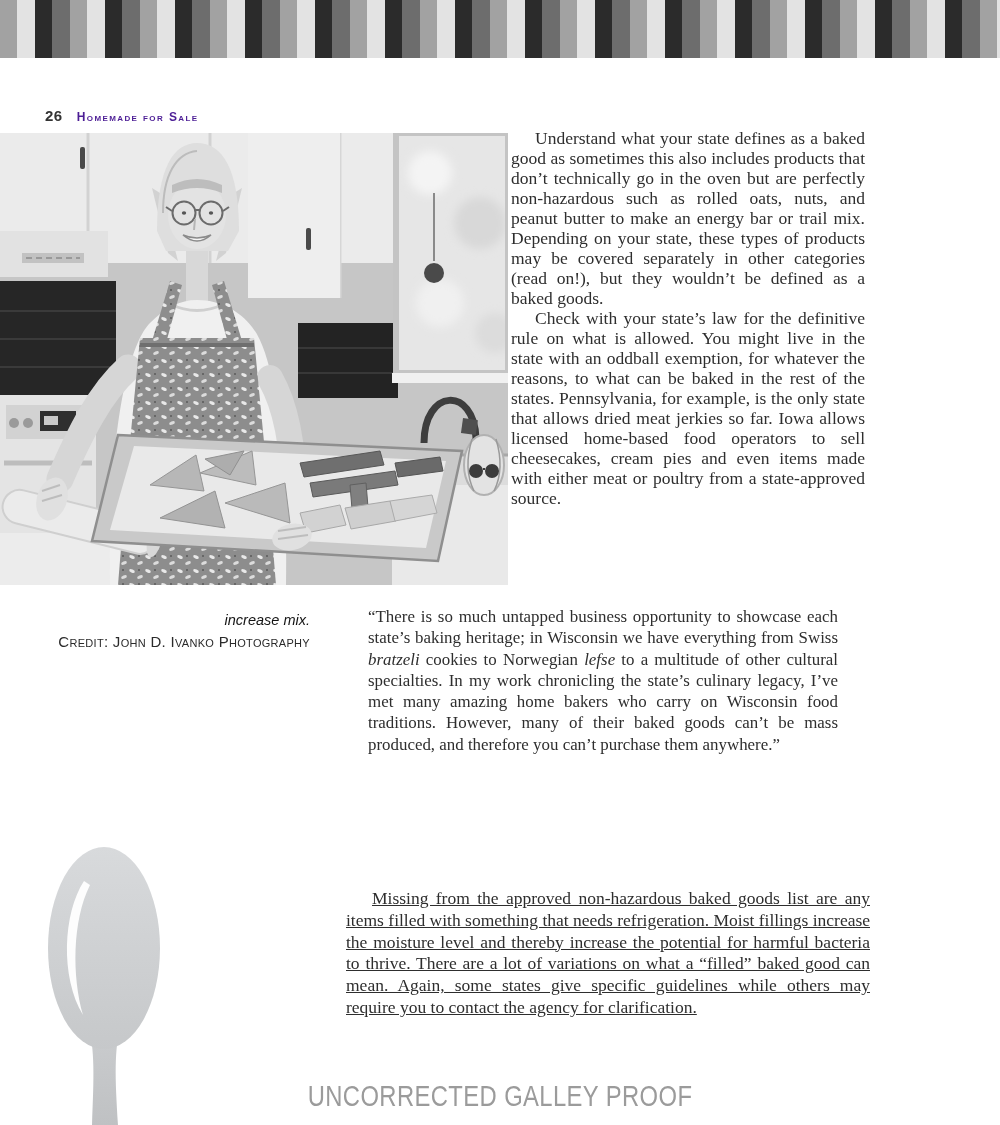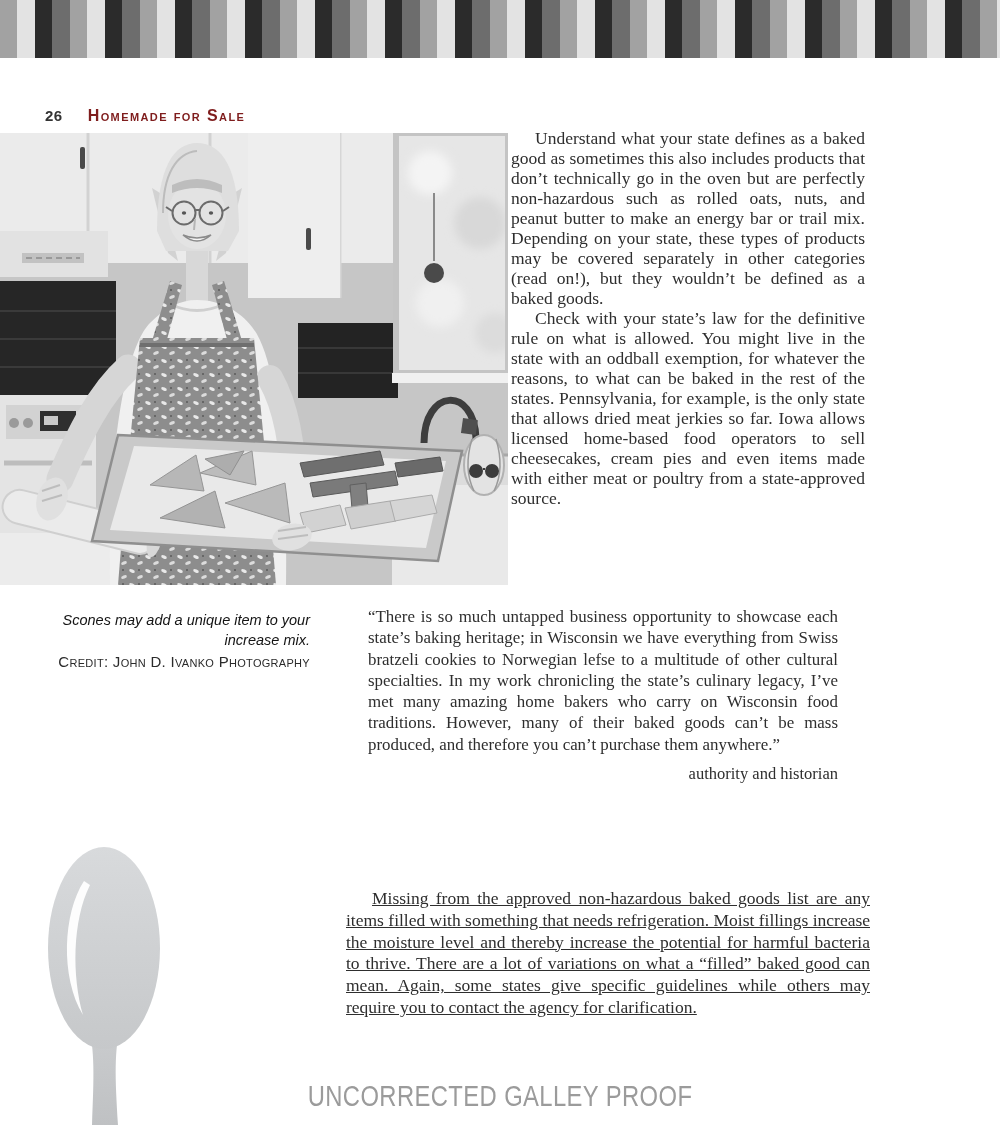--- a/index.html
+++ b/index.html
@@ -11,22 +11,22 @@
   
   .stripe-bar{
     position:absolute;left:0;top:0;width:1000px;height:58px;
     background:repeating-linear-gradient(to right,
       #a2a2a2 0 17px,#e3e3e3 17px 35px,#2b2b2b 35px 52px,#6d6d6d 52px 70px);
   }
   
   .running-head{position:absolute;left:45px;top:83px;display:flex;align-items:baseline;
     font-family:"Liberation Sans", sans-serif;color:#3d3d3d;}
   .page-num{font-weight:bold;font-size:15px;letter-spacing:.5px;color:#333;margin-top:24px;}
-  .book-title{margin-left:25px;font-variant:small-caps;font-weight:600;
-    font-size:16px;letter-spacing:1.4px;color:#7f1d1d;}
+  .book-title{margin-left:14px;font-variant:small-caps;font-weight:600;
+    font-size:12px;letter-spacing:1.4px;color:#4c1d95;}
   
   .photo{position:absolute;left:0;top:133px;width:508px;height:452px;overflow:hidden;}
   .photo svg{display:block;}
   
   .caption{position:absolute;left:30px;top:610px;width:280px;text-align:right;
     font-family:"Liberation Sans", sans-serif;color:#141414;}
   .caption .cap-line{font-style:italic;font-size:14.5px;line-height:20px;}
   .caption .credit{margin-top:3px;font-style:normal;font-variant:small-caps;
     font-size:15px;letter-spacing:.3px;color:#2a2a2a;}
   
@@ -40,21 +40,21 @@
   
   .body-bottom{position:absolute;left:330px;top:872px;width:556px;
     font-size:17.5px;line-height:21.8px;text-align:justify;}
   .body-bottom p{margin:16px;text-indent:26px;text-decoration:underline;}
   
   .spoon{position:absolute;left:38px;top:845px;width:140px;height:280px;}
   
   .galley{position:absolute;left:0;right:0;top:1080px;text-align:center;
     font-family:"Liberation Sans", sans-serif;font-size:29px;color:#9b9b9b;
     transform:scaleX(.82);letter-spacing:.5px;white-space:nowrap;}
-  .it{}
+  .it{font-style:italic;}
 </style>
 </head>
 <body>
 
 <div class="page">
 
   <div class="stripe-bar"></div>
 
   <div class="running-head">
     <span class="page-num">26</span>
@@ -203,34 +203,32 @@
         <path d="M472,306 C466,326 466,342 474,358" fill="none" stroke="#9a9a9a" stroke-width="1.5"></path>
         <path d="M496,306 C502,326 502,342 494,358" fill="none" stroke="#9a9a9a" stroke-width="1.5"></path>
         <circle cx="476" cy="338" r="7" fill="#3c3c3c"></circle>
         <circle cx="492" cy="338" r="7" fill="#3c3c3c"></circle>
         <line x1="483" y1="336" x2="485" y2="336" stroke="#3c3c3c" stroke-width="2"></line>
       </g>
     </svg>
   </div>
 
   <div class="caption">
-    <div class="cap-line">Scones may add a unique item to your</div>
     <div class="cap-line">increase mix.</div>
     <div class="credit">Credit: John D. Ivanko Photography</div>
   </div>
 
   <div class="col-right">
     <p>Understand what your state defines as a baked good as sometimes this also includes products that don’t technically go in the oven but are perfectly non-hazardous such as rolled oats, nuts, and peanut butter to make an energy bar or trail mix. Depending on your state, these types of products may be covered separately in other categories (read on!), but they wouldn’t be defined as a baked goods.</p>
     <p>Check with your state’s law for the definitive rule on what is allowed. You might live in the state with an oddball exemption, for whatever the reasons, to what can be baked in the rest of the states. Pennsylvania, for example, is the only state that allows dried meat jerkies so far. Iowa allows licensed home-based food operators to sell cheesecakes, cream pies and even items made with either meat or poultry from a state-approved source.</p>
   </div>
 
   <div class="quote">
     <div><span>“There is so much untapped business opportunity to showcase each state’s baking heritage; in Wisconsin we have everything from Swiss </span><span class="it">bratzeli</span><span> cookies to Norwegian </span><span class="it">lefse</span><span> to a multitude of other cultural specialties. In my work chronicling the state’s culinary legacy, I’ve met many amazing home bakers who carry on Wisconsin food traditions. However, many of their baked goods can’t be mass produced, and therefore you can’t purchase them anywhere.”</span></div>
     <div class="attr">
-      <div>authority and historian</div>
     </div>
   </div>
 
   <div class="body-bottom">
     <p>Missing from the approved non-hazardous baked goods list are any items filled with something that needs refrigeration. Moist fillings increase the moisture level and thereby increase the potential for harmful bacteria to thrive. There are a lot of variations on what a “filled” baked good can mean. Again, some states give specific guidelines while others may require you to contact the agency for clarification.</p>
   </div>
 
   <div class="spoon">
     <svg width="140" height="280" viewBox="0 0 140 280">
       <defs>

